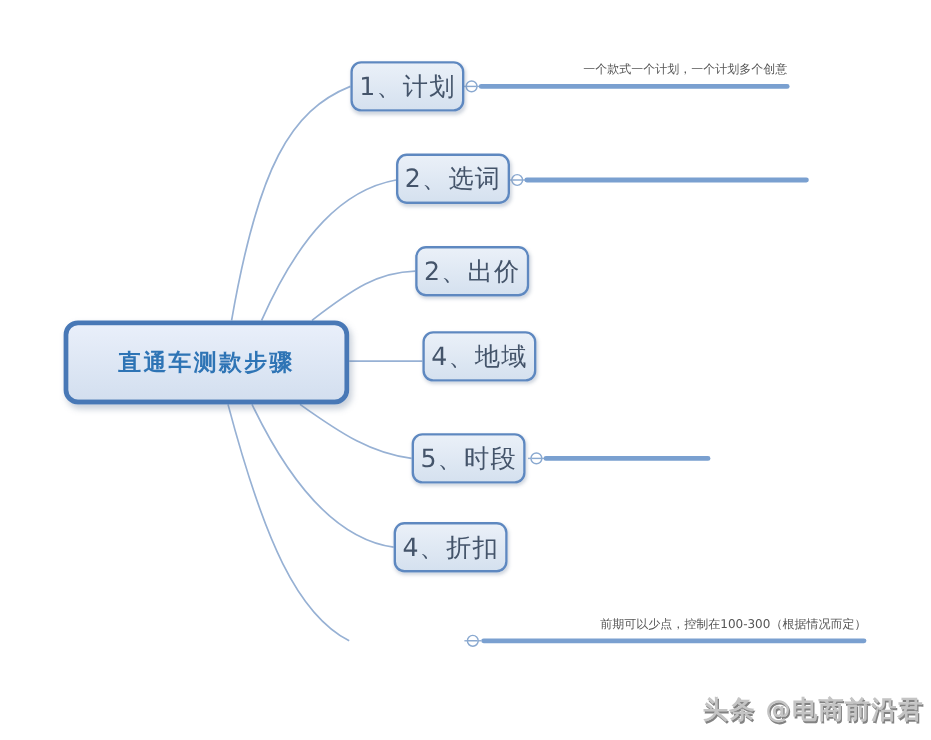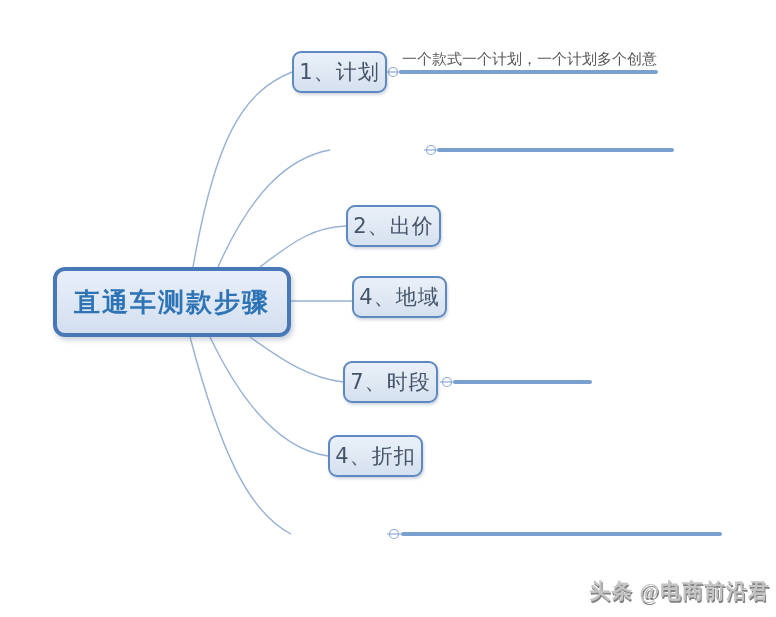--- a/index.html
+++ b/index.html
@@ -14,35 +14,34 @@
     background:linear-gradient(180deg,#eaf0f8 0%,#d5e1ef 100%);
     color:#44546a;font-size:21px;letter-spacing:1px;
     display:flex;align-items:center;justify-content:center;
     box-shadow:1px 2px 3px rgba(100,120,150,0.30);
     box-sizing:border-box;white-space:nowrap;
   }
   .central{
     position:absolute;left:53px;top:267px;width:238px;height:70px;
     border:4px solid #4878b6;border-radius:12px;
     background:linear-gradient(180deg,#e9effa 0%,#d3dfef 100%);
-    color:#2e74b5;font-size:26px;font-weight:bold;letter-spacing:2px;
+    color:#2e74b5;font-size:19px;font-weight:bold;letter-spacing:2px;
     display:flex;align-items:center;justify-content:center;
     box-shadow:2px 3px 5px rgba(100,120,150,0.35);
     box-sizing:border-box;white-space:nowrap;
   }
   .note{
-    position:absolute;font-size:15px;color:#555555;
+    position:absolute;font-size:10px;color:#555555;
     text-align:right;white-space:nowrap;height:18px;line-height:18px;
   }
   .watermark{
     position:absolute;right:6px;top:577px;
     font-size:21px;font-weight:bold;letter-spacing:1px;
     color:#c4c4c4;text-shadow:1px 2px 0 #828282;
     white-space:nowrap;
-    font-family:Liberation Serif, serif;
   }
 </style>
 </head>
 <body>
 
 <div id="canvas">
 
   <svg id="connectors" viewBox="0 0 776 617" xmlns="http://www.w3.org/2000/svg">
 
     <path d="M193,267 C215,140 242,92 292,72" fill="none" stroke="#97b1d4" stroke-width="1.4"></path>
@@ -76,22 +75,24 @@
 
     <line x1="401" y1="72" x2="656" y2="72" stroke="#7aa0d0" stroke-width="4" stroke-linecap="round"></line>
     <line x1="439" y1="150" x2="672" y2="150" stroke="#7aa0d0" stroke-width="4" stroke-linecap="round"></line>
     <line x1="455" y1="382" x2="590" y2="382" stroke="#7aa0d0" stroke-width="4" stroke-linecap="round"></line>
     <line x1="403" y1="534" x2="720" y2="534" stroke="#7aa0d0" stroke-width="4" stroke-linecap="round"></line>
   </svg>
 
   <div class="central">直通车测款步骤</div>
 
   <div class="node" style="left:292px;top:51px">1、计划</div>
+  <div class="node" style="left:330px;top:128px">2、选词</div>
   <div class="node" style="left:346px;top:205px">2、出价</div>
   <div class="node" style="left:352px;top:276px">4、地域</div>
-  <div class="node" style="left:343px;top:361px">7、时段</div>
+  <div class="node" style="left:343px;top:361px">5、时段</div>
   <div class="node" style="left:328px;top:435px">4、折扣</div>
 
   <div class="note" style="left:402px;top:50px;width:254px">一个款式一个计划，一个计划多个创意</div>
+  <div class="note" style="left:400px;top:512px;width:322px">前期可以少点，控制在100-300（根据情况而定）</div>
 
   <div class="watermark">头条 @电商前沿君</div>
 
 </div>
 
 </body></html>

